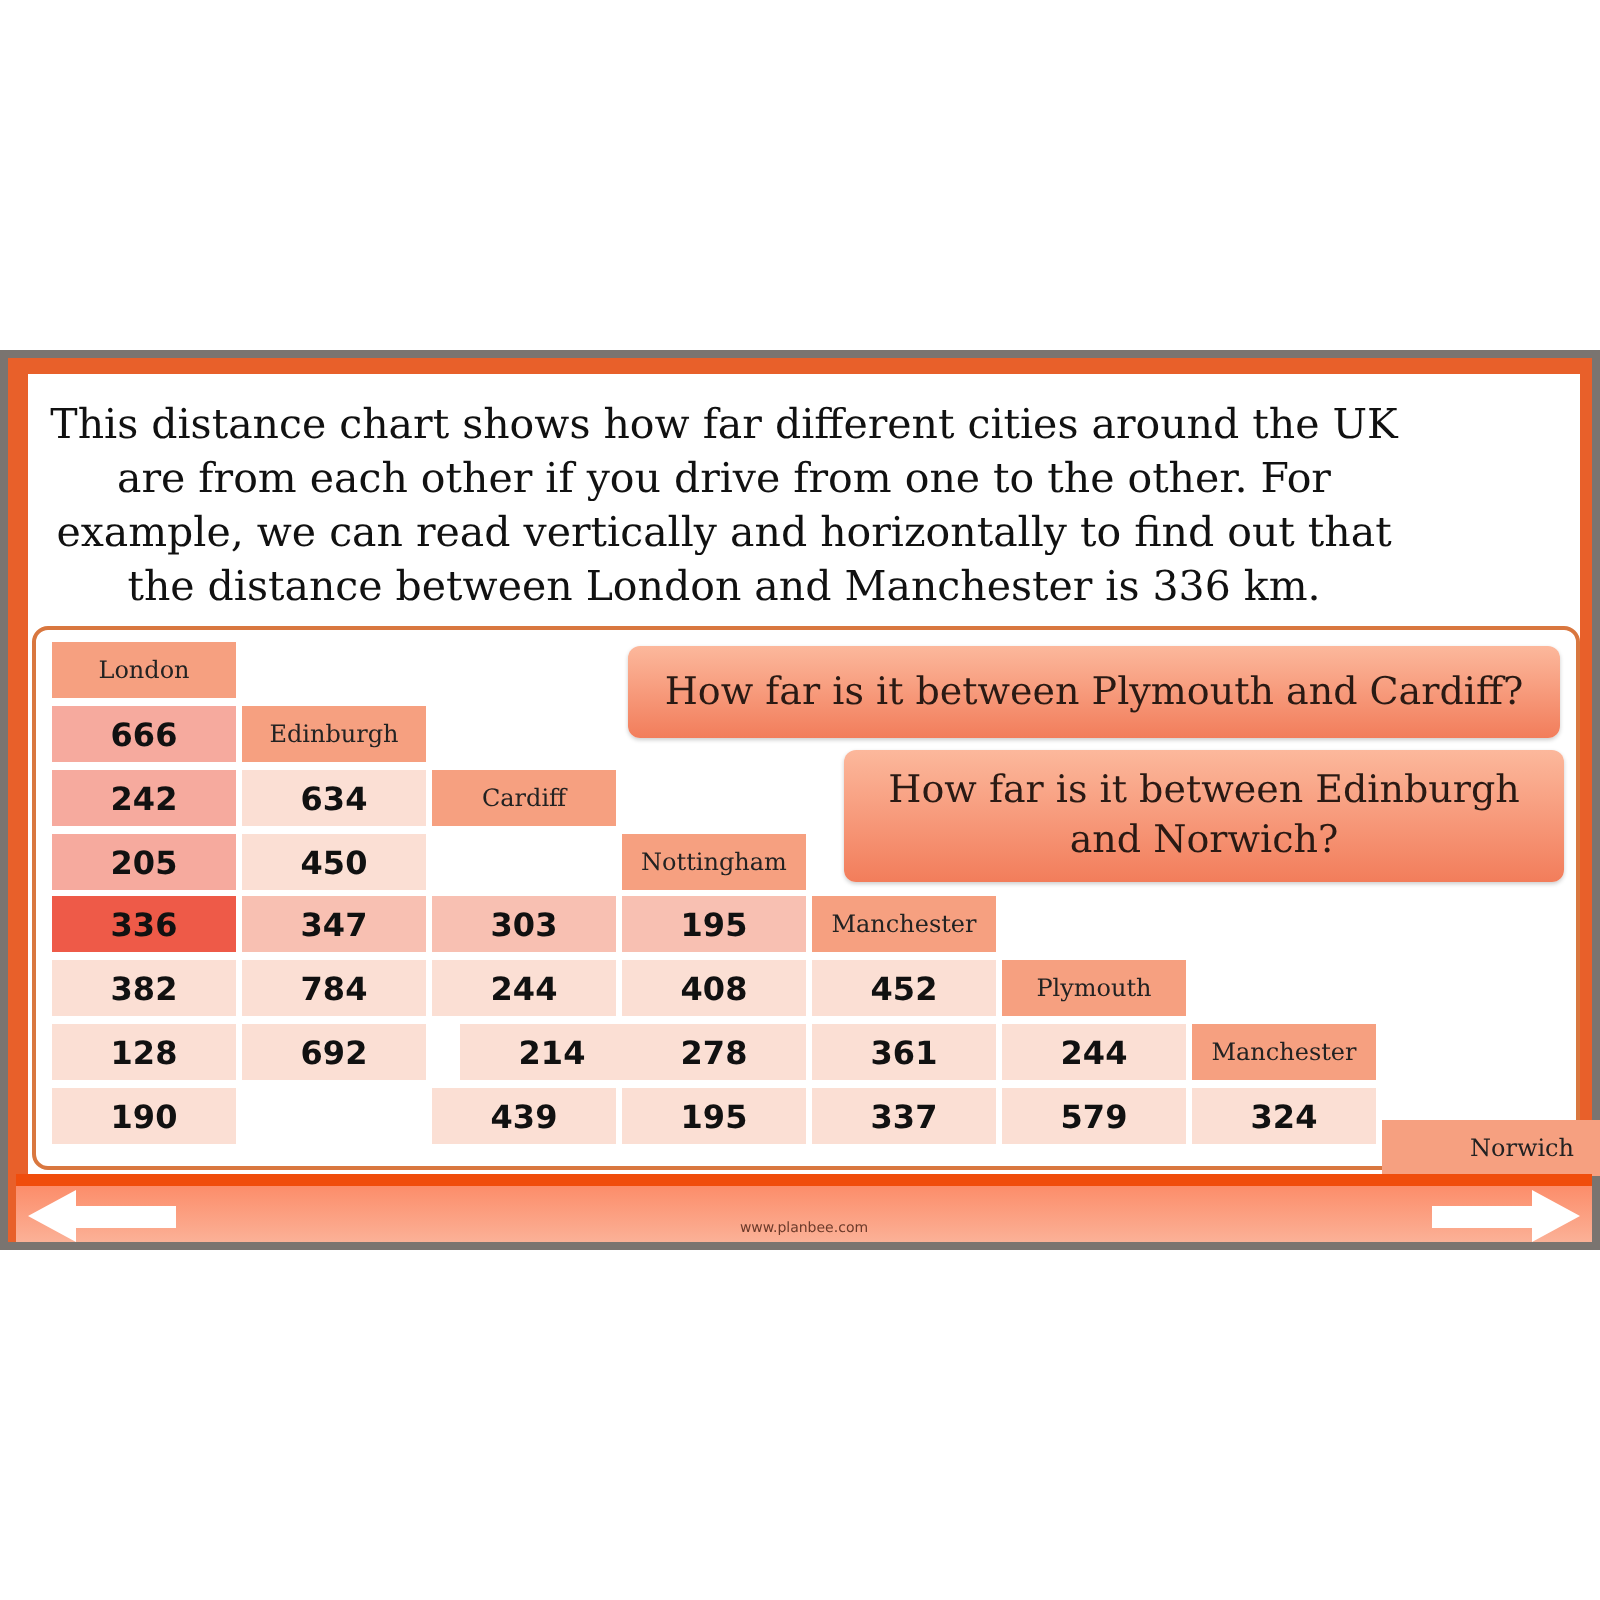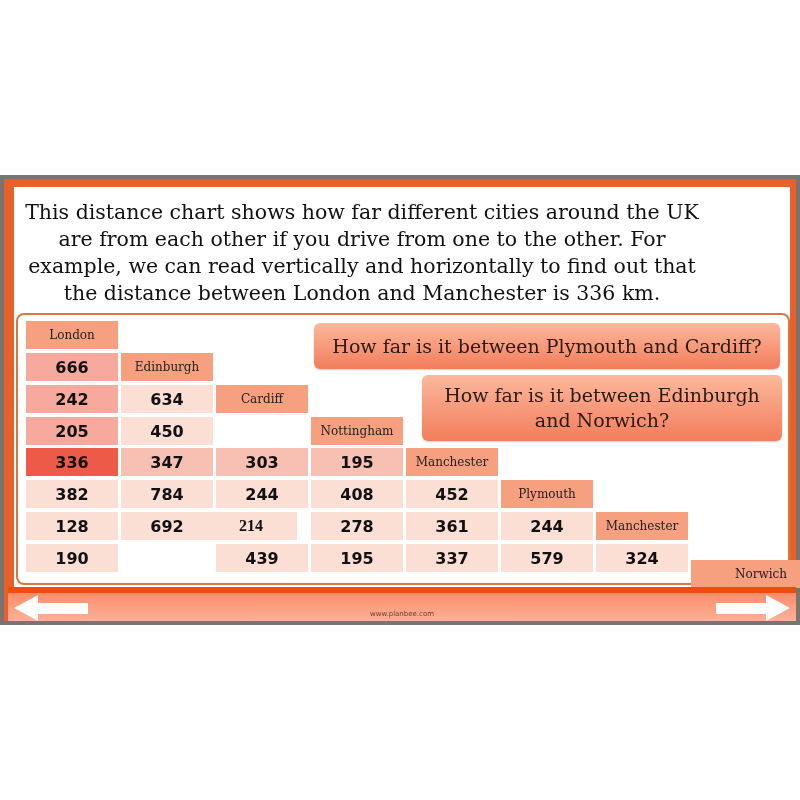--- a/index.html
+++ b/index.html
@@ -89,21 +89,21 @@
         <div class="cell c-mid" style="left:293px;top:133px;">195</div>
 
         <div class="cell c-light" style="left:8px;top:165px;">382</div>
         <div class="cell c-light" style="left:103px;top:165px;">784</div>
         <div class="cell c-light" style="left:198px;top:165px;">244</div>
         <div class="cell c-light" style="left:293px;top:165px;">408</div>
         <div class="cell c-light" style="left:388px;top:165px;">452</div>
 
         <div class="cell c-light" style="left:8px;top:197px;">128</div>
         <div class="cell c-light" style="left:103px;top:197px;">692</div>
-        <div class="cell c-light" style="left:187px;top:197px;font-family:Liberation Serif, serif;">214</div>
+        <div class="cell c-light" style="left:212px;top:197px;">214</div>
         <div class="cell c-light" style="left:293px;top:197px;">278</div>
         <div class="cell c-light" style="left:388px;top:197px;">361</div>
         <div class="cell c-light" style="left:483px;top:197px;">244</div>
 
         <div class="cell c-light" style="left:8px;top:229px;">190</div>
         <div class="cell c-light" style="left:198px;top:229px;">439</div>
         <div class="cell c-light" style="left:293px;top:229px;">195</div>
         <div class="cell c-light" style="left:388px;top:229px;">337</div>
         <div class="cell c-light" style="left:483px;top:229px;">579</div>
         <div class="cell c-light" style="left:578px;top:229px;">324</div>

